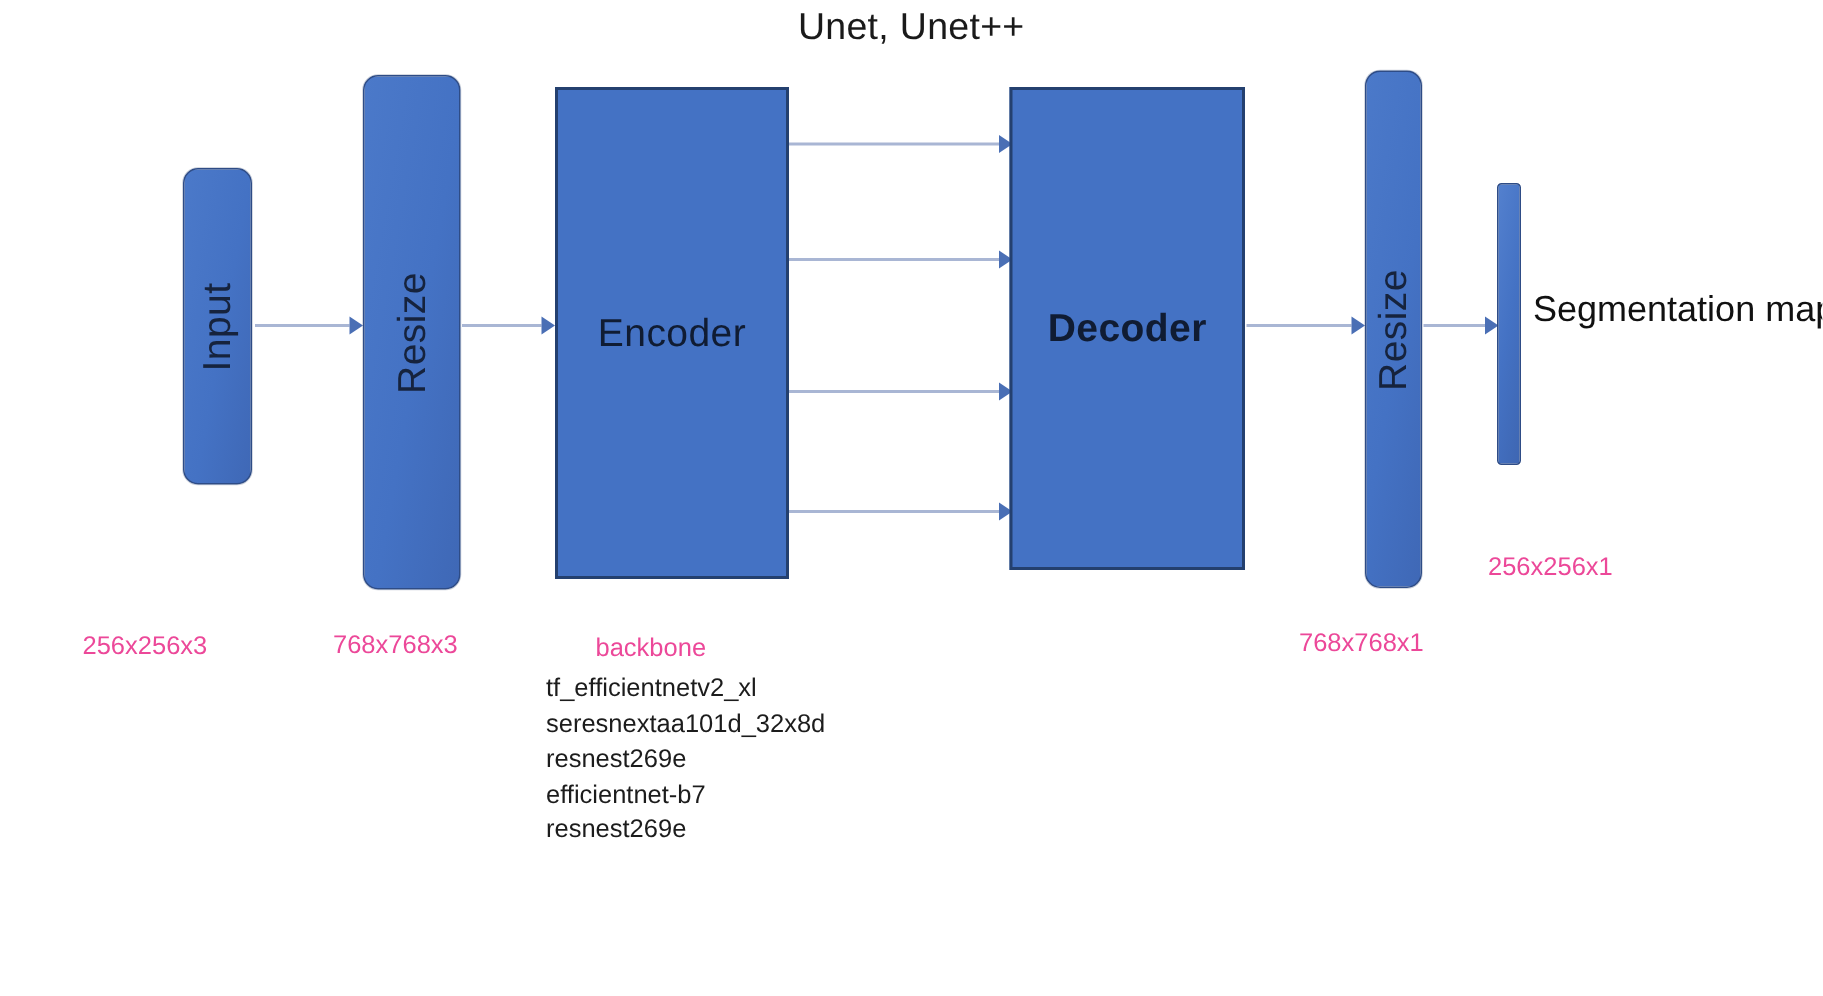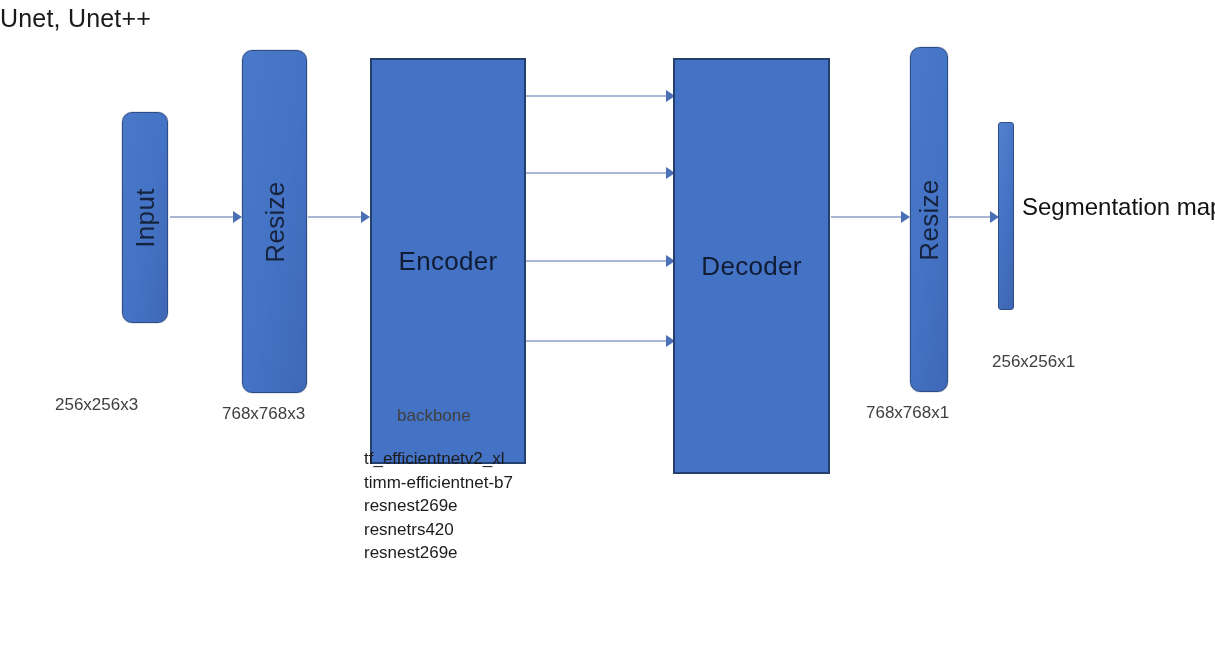--- a/index.html
+++ b/index.html
@@ -15,20 +15,21 @@
     font-family: "Liberation Sans", sans-serif;
     overflow: hidden;
   }
 
   
   #diagram-title {
     position: absolute;
     left: 0;
     top: 4px;
     width: 1215px;
+    text-align: center;
     font-size: 25px;
     color: #1a1a1a;
     letter-spacing: 0.2px;
     white-space: nowrap;
   }
 
   
   .blk {
     position: absolute;
     background: #4472C4;
@@ -94,22 +95,23 @@
     height: 0;
     border-top: 6px solid transparent;
     border-bottom: 6px solid transparent;
     border-left: 9px solid #4A6FB5;
   }
 
   
   .caption {
     position: absolute;
     font-size: 17px;
-    color: #404040;
-    white-space: nowrap;
+    color: #ec4899;
+    white-space: nowrap;
+    margin-top: 16px;
   }
   .caption.bold {
     font-weight: normal;
     font-size: 17px;
   }
   .side-label {
     position: absolute;
     font-size: 24px;
     color: #111111;
     white-space: nowrap;
@@ -131,38 +133,38 @@
 </head>
 <body>
 
 <div id="canvas">
 
   <div id="diagram-title">Unet, Unet++</div>
 
   <div class="blk rounded" style="left:122px; top:112px; width:46px; height:211px;">
     <span class="blk-label-v">Input</span>
   </div>
-  <div class="caption" style="left:55px; top:395px;">256x256x3</div>
+  <div class="caption" style="left:55px; top:405px;">256x256x3</div>
 
   <div class="arrow" style="left:170px; top:211px; width:72px;">
     <div class="shaft" style="width:63px;"></div>
     <div class="head" style="left:63px;"></div>
   </div>
 
   <div class="blk rounded" style="left:242px; top:50px; width:65px; height:343px;">
     <span class="blk-label-v">Resize</span>
   </div>
   <div class="caption" style="left:222px; top:404px;">768x768x3</div>
 
   <div class="arrow" style="left:308px; top:211px; width:62px;">
     <div class="shaft" style="width:53px;"></div>
     <div class="head" style="left:53px;"></div>
   </div>
 
-  <div class="blk sharp" style="left:370px; top:58px; width:156px; height:406px;">
+  <div class="blk sharp" style="left:370px; top:58px; width:156px; height:328px;">
     <span class="blk-label-h">Encoder</span>
   </div>
   <div class="caption bold" style="left:397px; top:406px;">backbone</div>
 
   <div class="arrow" style="left:526px; top:90px; width:149px;">
     <div class="shaft" style="width:140px;"></div>
     <div class="head" style="left:140px;"></div>
   </div>
   <div class="arrow" style="left:526px; top:167px; width:149px;">
     <div class="shaft" style="width:140px;"></div>
@@ -170,21 +172,21 @@
   </div>
   <div class="arrow" style="left:526px; top:255px; width:149px;">
     <div class="shaft" style="width:140px;"></div>
     <div class="head" style="left:140px;"></div>
   </div>
   <div class="arrow" style="left:526px; top:335px; width:149px;">
     <div class="shaft" style="width:140px;"></div>
     <div class="head" style="left:140px;"></div>
   </div>
 
-  <div class="blk sharp" style="left:673px; top:58px; width:157px; height:416px;">
+  <div class="blk sharp" style="left:673px; top:58px; width:157px; height:322px;font-weight:bold;">
     <span class="blk-label-h">Decoder</span>
   </div>
 
   <div class="arrow" style="left:831px; top:211px; width:79px;">
     <div class="shaft" style="width:70px;"></div>
     <div class="head" style="left:70px;"></div>
   </div>
 
   <div class="blk rounded" style="left:910px; top:47px; width:38px; height:345px;">
     <span class="blk-label-v">Resize</span>
@@ -195,19 +197,19 @@
     <div class="shaft" style="width:41px;"></div>
     <div class="head" style="left:41px;"></div>
   </div>
 
   <div class="blk thinbar" style="left:998px; top:122px; width:16px; height:188px;"></div>
   <div class="side-label" style="left:1022px; top:193px;">Segmentation map</div>
   <div class="caption" style="left:992px; top:352px;">256x256x1</div>
 
   <div id="backbone-list">
     <div class="bb-item">tf_efficientnetv2_xl</div>
-    <div class="bb-item">timm-efficientnet-b7</div>
+    <div class="bb-item">seresnextaa101d_32x8d</div>
     <div class="bb-item">resnest269e</div>
-    <div class="bb-item">resnetrs420</div>
+    <div class="bb-item">efficientnet-b7</div>
     <div class="bb-item">resnest269e</div>
   </div>
 
 </div>
 
 </body></html>

